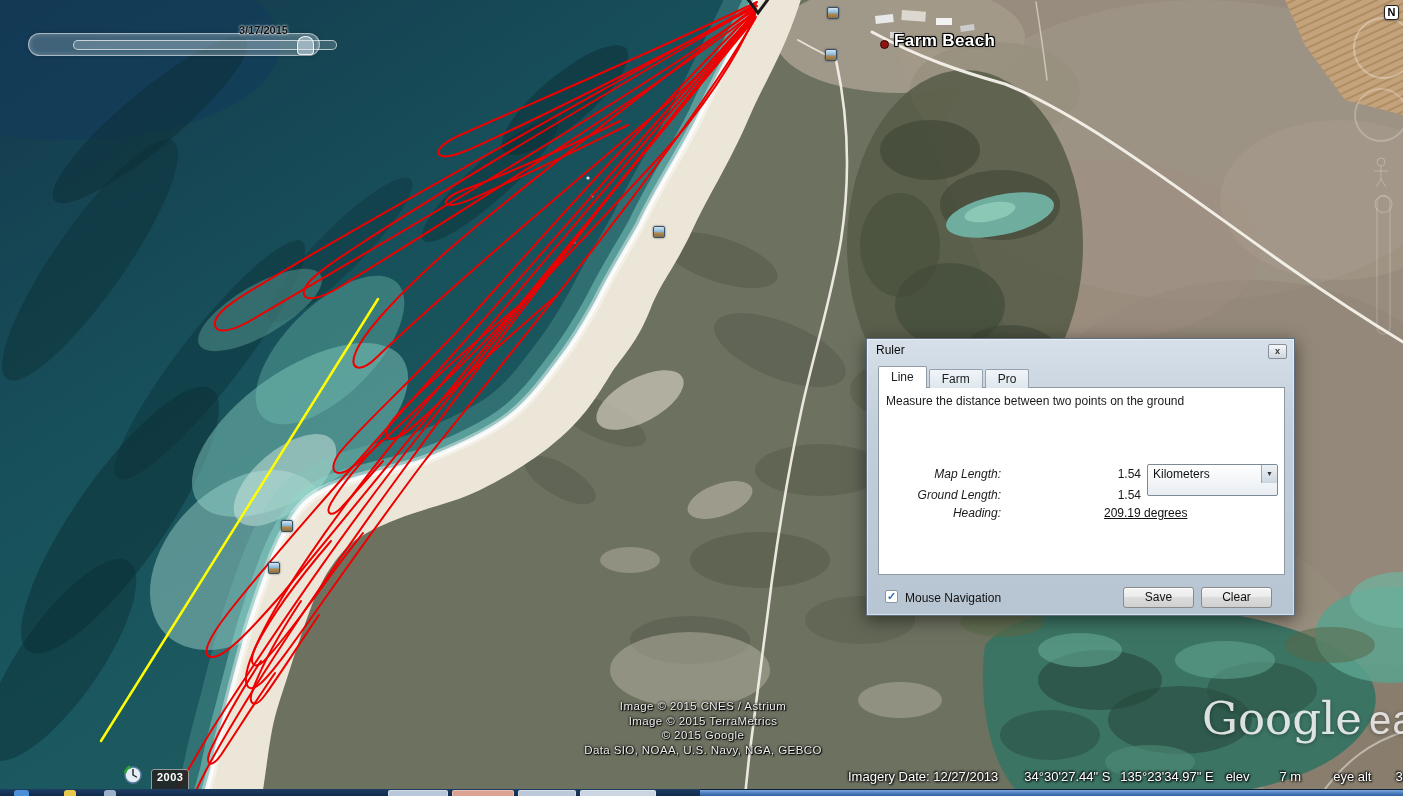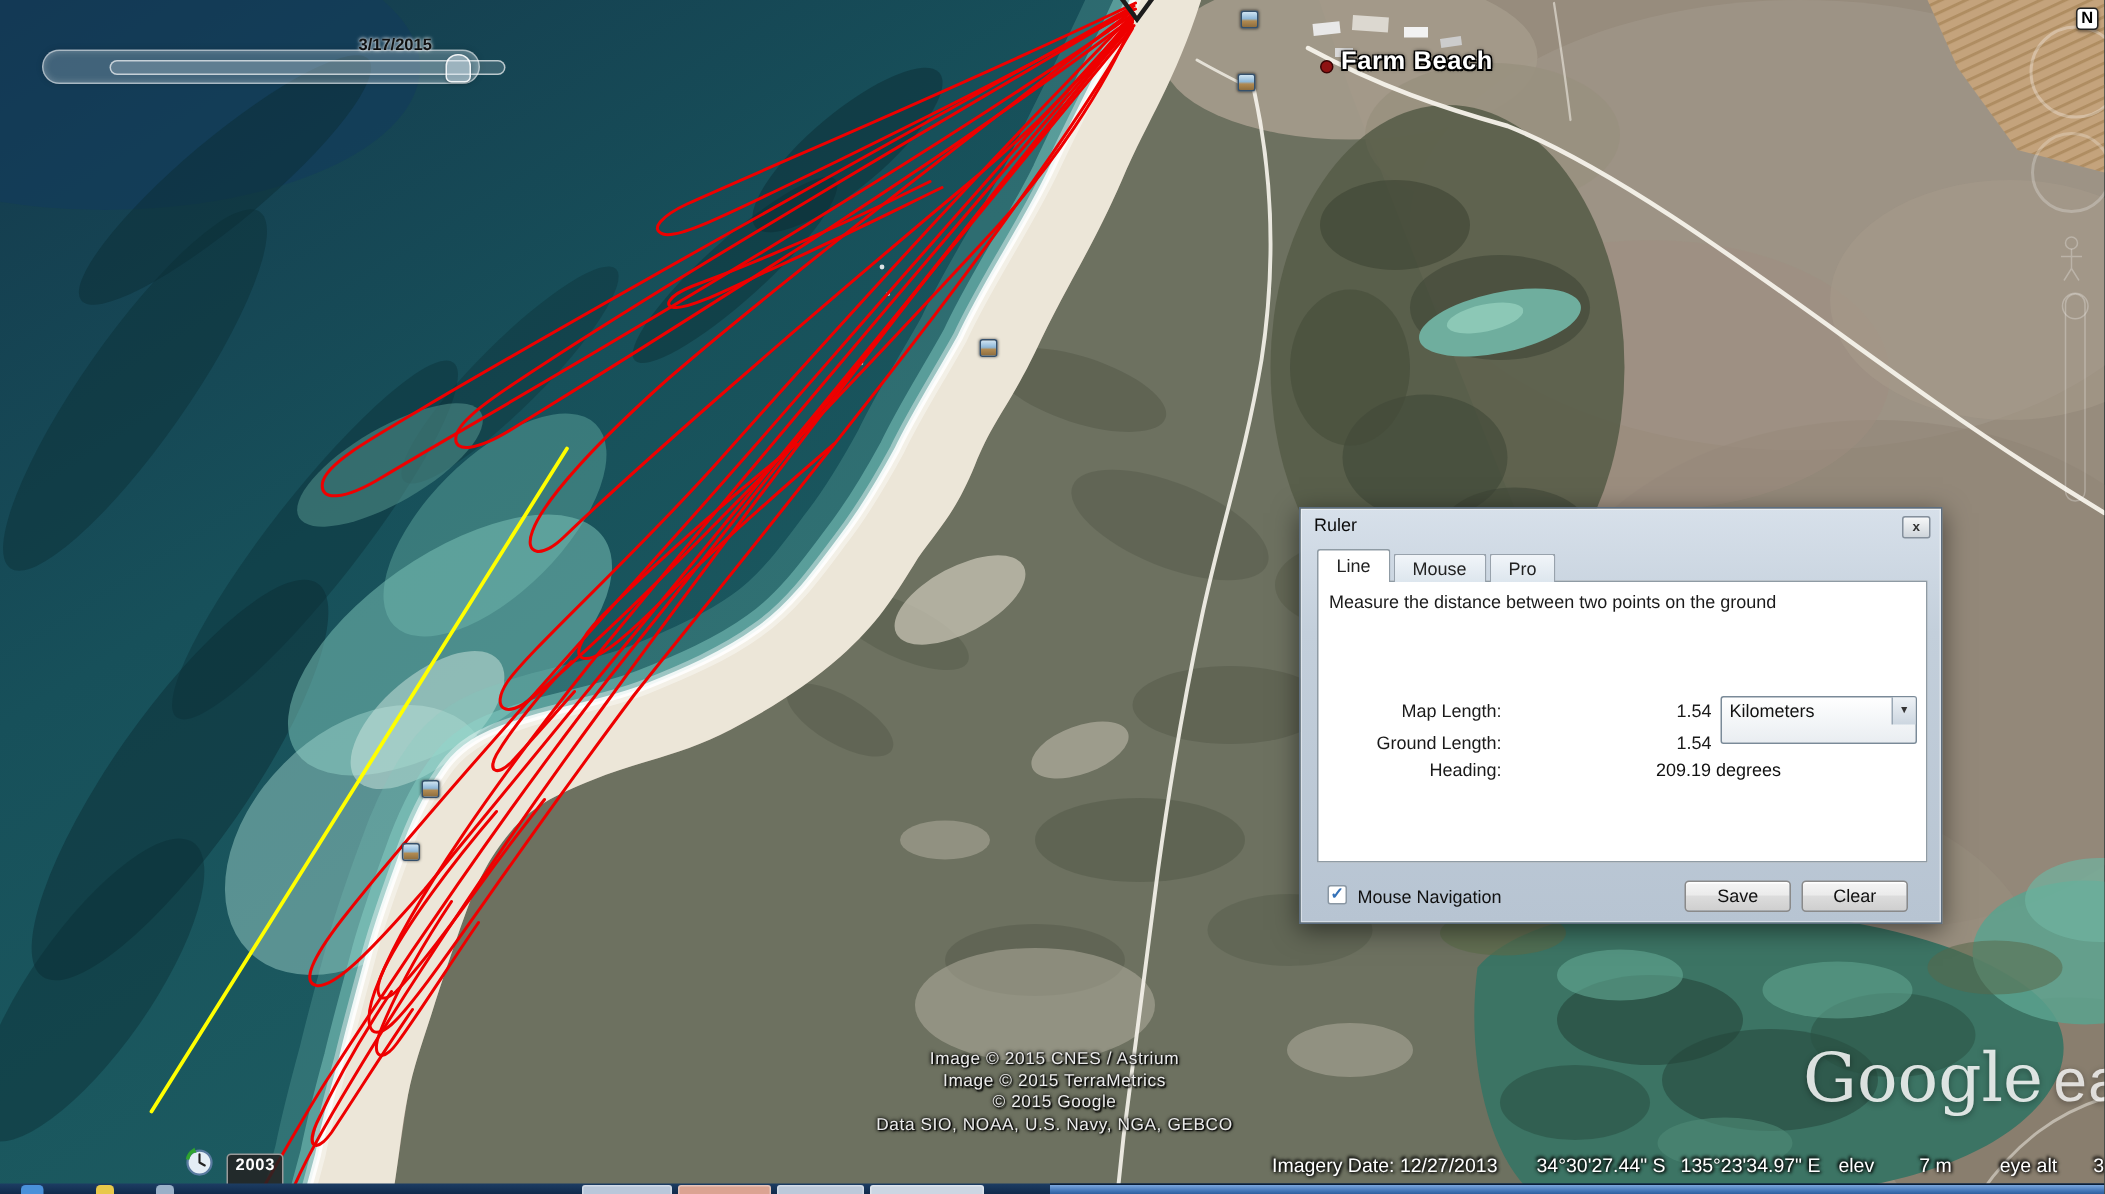--- a/index.html
+++ b/index.html
@@ -93,21 +93,21 @@
     border:1px solid #98a2ac; border-bottom:none; border-radius:2px 2px 0 0;
     background:linear-gradient(180deg,#f1f5f9,#dde6ee);
     height:19px; padding:0 12px; line-height:18px; margin-right:2px; color:#222;
   }
   .ruler .tab.active {
     background:#fff; height:22px; line-height:21px; position:relative; z-index:3;
     border-color:#8f9ba4;
     text-align:center;
   }
   .ruler .desc { position:absolute; left:19px; top:55px; color:#1a1a1a; }
-  .ruler .flabel { position:absolute; width:120px; left:14px; text-align:right; color:#1a1a1a; }
+  .ruler .flabel { position:absolute; width:120px; left:14px; text-align:right; color:#1a1a1a;font-style:italic; }
   .ruler .fvalue { position:absolute; width:60px; left:214px; text-align:right; color:#1a1a1a; }
   .ruler .unitbox {
     position:absolute; left:280px; top:125px; width:131px; height:32px;
     border:1px solid #7a8a98; border-radius:2px;
     background:linear-gradient(180deg,#fff,#e9edf1);
   }
   .ruler .unitbox .sel { position:absolute; left:5px; top:2px; }
   .ruler .unitbox .arrowbtn {
     position:absolute; right:0; top:0; width:16px; height:18px;
     border-left:1px solid #9aa8b5;
@@ -369,37 +369,37 @@
   <div class="compass-n">N</div>
 
   <div class="ruler">
     <div class="titlebar">
       <div class="title">Ruler</div>
       <div class="close">x</div>
     </div>
     <div class="page"></div>
     <div class="tabs">
       <div class="tab active">Line</div>
-      <div class="tab">Mouse</div>
+      <div class="tab">Farm</div>
       <div class="tab">Pro</div>
     </div>
     <div class="desc">Measure the distance between two points on the ground</div>
 
     <div class="flabel" style="top:128px;">Map Length:</div>
     <div class="fvalue" style="top:128px;">1.54</div>
     <div class="unitbox">
       <div class="sel">Kilometers</div>
       <div class="arrowbtn">▼</div>
     </div>
 
     <div class="flabel" style="top:149px;">Ground Length:</div>
     <div class="fvalue" style="top:149px;">1.54</div>
 
     <div class="flabel" style="top:167px;">Heading:</div>
-    <div style="position:absolute; left:237px; top:167px;">209.19 degrees</div>
+    <div style="position:absolute; left:237px; top:167px;text-decoration:underline;">209.19 degrees</div>
 
     <div class="checkbox">✓</div>
     <div class="cblabel">Mouse Navigation</div>
     <div class="btn btn-save">Save</div>
     <div class="btn btn-clear">Clear</div>
   </div>
 
   <div class="attribution">
     <div>Image © 2015 CNES / Astrium</div>
     <div>Image © 2015 TerraMetrics</div>

